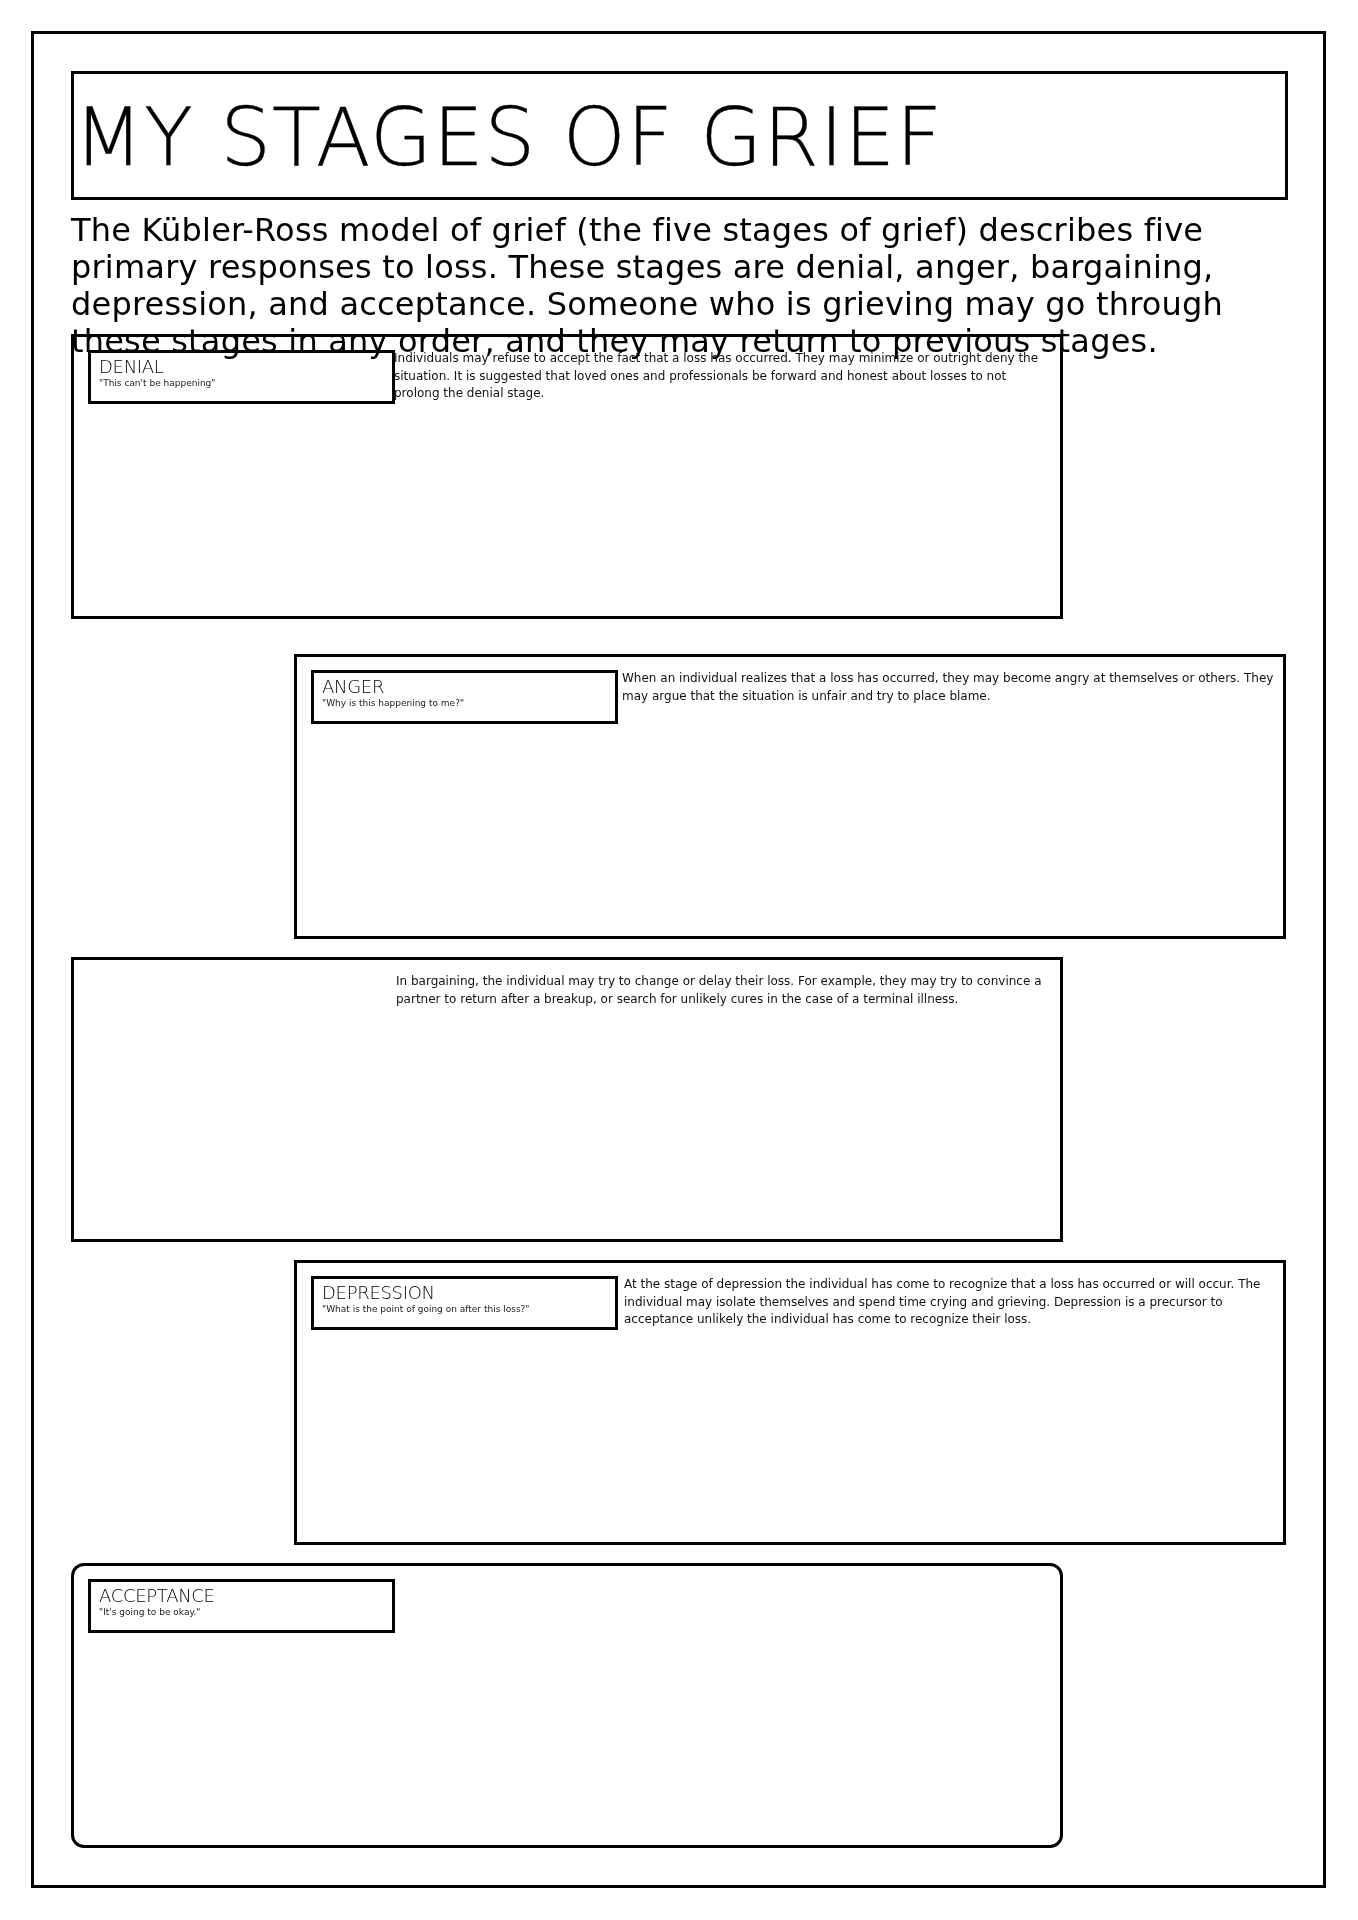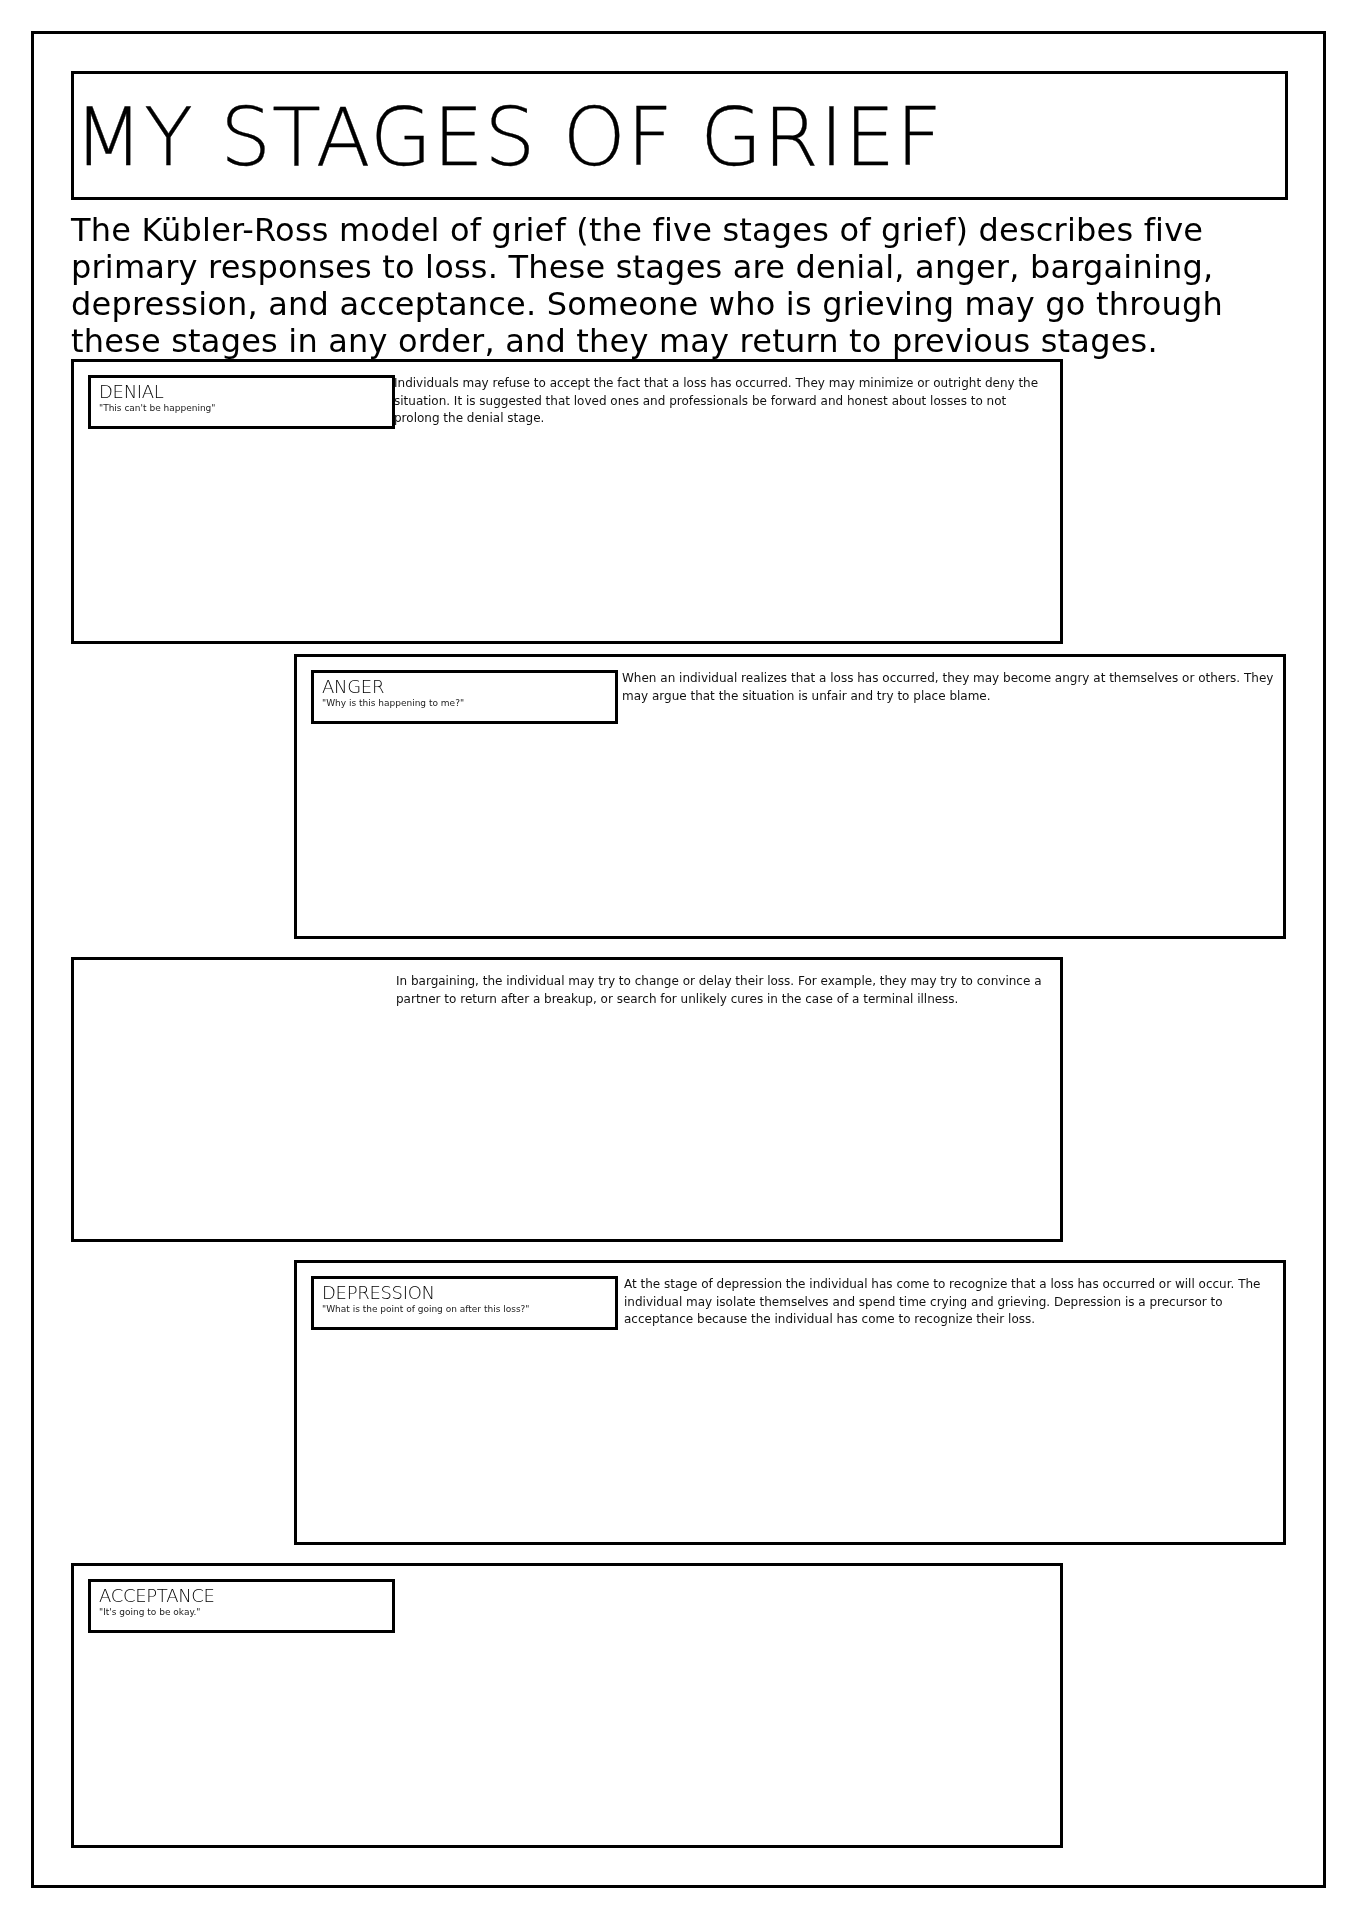--- a/index.html
+++ b/index.html
@@ -104,21 +104,21 @@
 <body>
 
 <div class="outer-frame"></div>
 
 <div class="title-box">
   <div class="title-text">MY STAGES OF GRIEF</div>
 </div>
 
 <div class="intro">The Kübler-Ross model of grief (the five stages of grief) describes five primary responses to loss. These stages are denial, anger, bargaining, depression, and acceptance. Someone who is grieving may go through these stages in any order, and they may return to previous stages.</div>
 
-<div class="stage-box left" style="top:359px;">
+<div class="stage-box left" style="top:334px;">
   <div class="label-box">
     <div class="stage-name">DENIAL</div>
     <div class="stage-quote">"This can't be happening"</div>
   </div>
   <div class="stage-desc" style="left:320px;">Individuals may refuse to accept the fact that a loss has occurred. They may minimize or outright deny the situation. It is suggested that loved ones and professionals be forward and honest about losses to not prolong the denial stage.</div>
 </div>
 
 <div class="stage-box right" style="top:654px;">
   <div class="label-box">
     <div class="stage-name">ANGER</div>
@@ -129,21 +129,21 @@
 
 <div class="stage-box left" style="top:957px;">
   <div class="stage-desc" style="left:322px; width:660px;">In bargaining, the individual may try to change or delay their loss. For example, they may try to convince a partner to return after a breakup, or search for unlikely cures in the case of a terminal illness.</div>
 </div>
 
 <div class="stage-box right" style="top:1260px;">
   <div class="label-box">
     <div class="stage-name">DEPRESSION</div>
     <div class="stage-quote">"What is the point of going on after this loss?"</div>
   </div>
-  <div class="stage-desc" style="left:327px; width:650px;">At the stage of depression the individual has come to recognize that a loss has occurred or will occur. The individual may isolate themselves and spend time crying and grieving. Depression is a precursor to acceptance because the individual has come to recognize their loss.</div>
+  <div class="stage-desc" style="left:327px; width:650px;">At the stage of depression the individual has come to recognize that a loss has occurred or will occur. The individual may isolate themselves and spend time crying and grieving. Depression is a precursor to acceptance unlikely the individual has come to recognize their loss.</div>
 </div>
 
-<div class="stage-box left" style="top:1563px;">
+<div class="stage-box left" style="top:1563px;border-radius:13px;">
   <div class="label-box">
     <div class="stage-name">ACCEPTANCE</div>
     <div class="stage-quote">"It's going to be okay."</div>
   </div>
 </div>
 
 </body></html>

